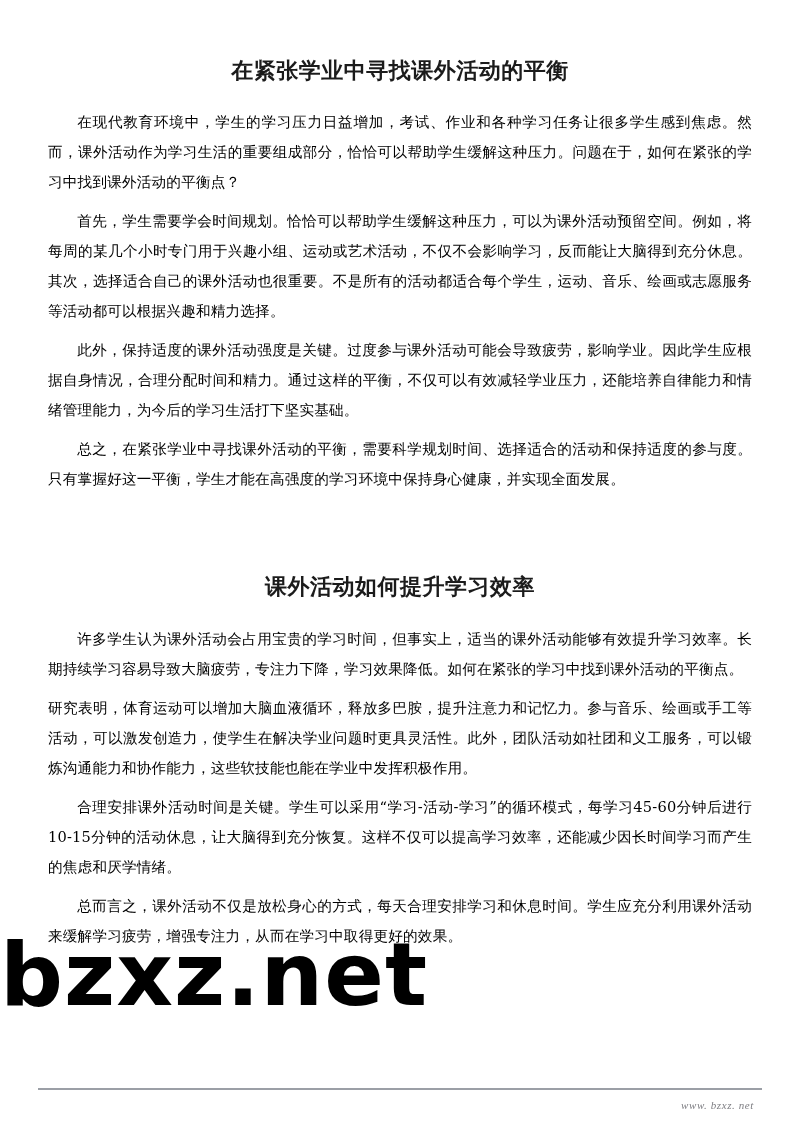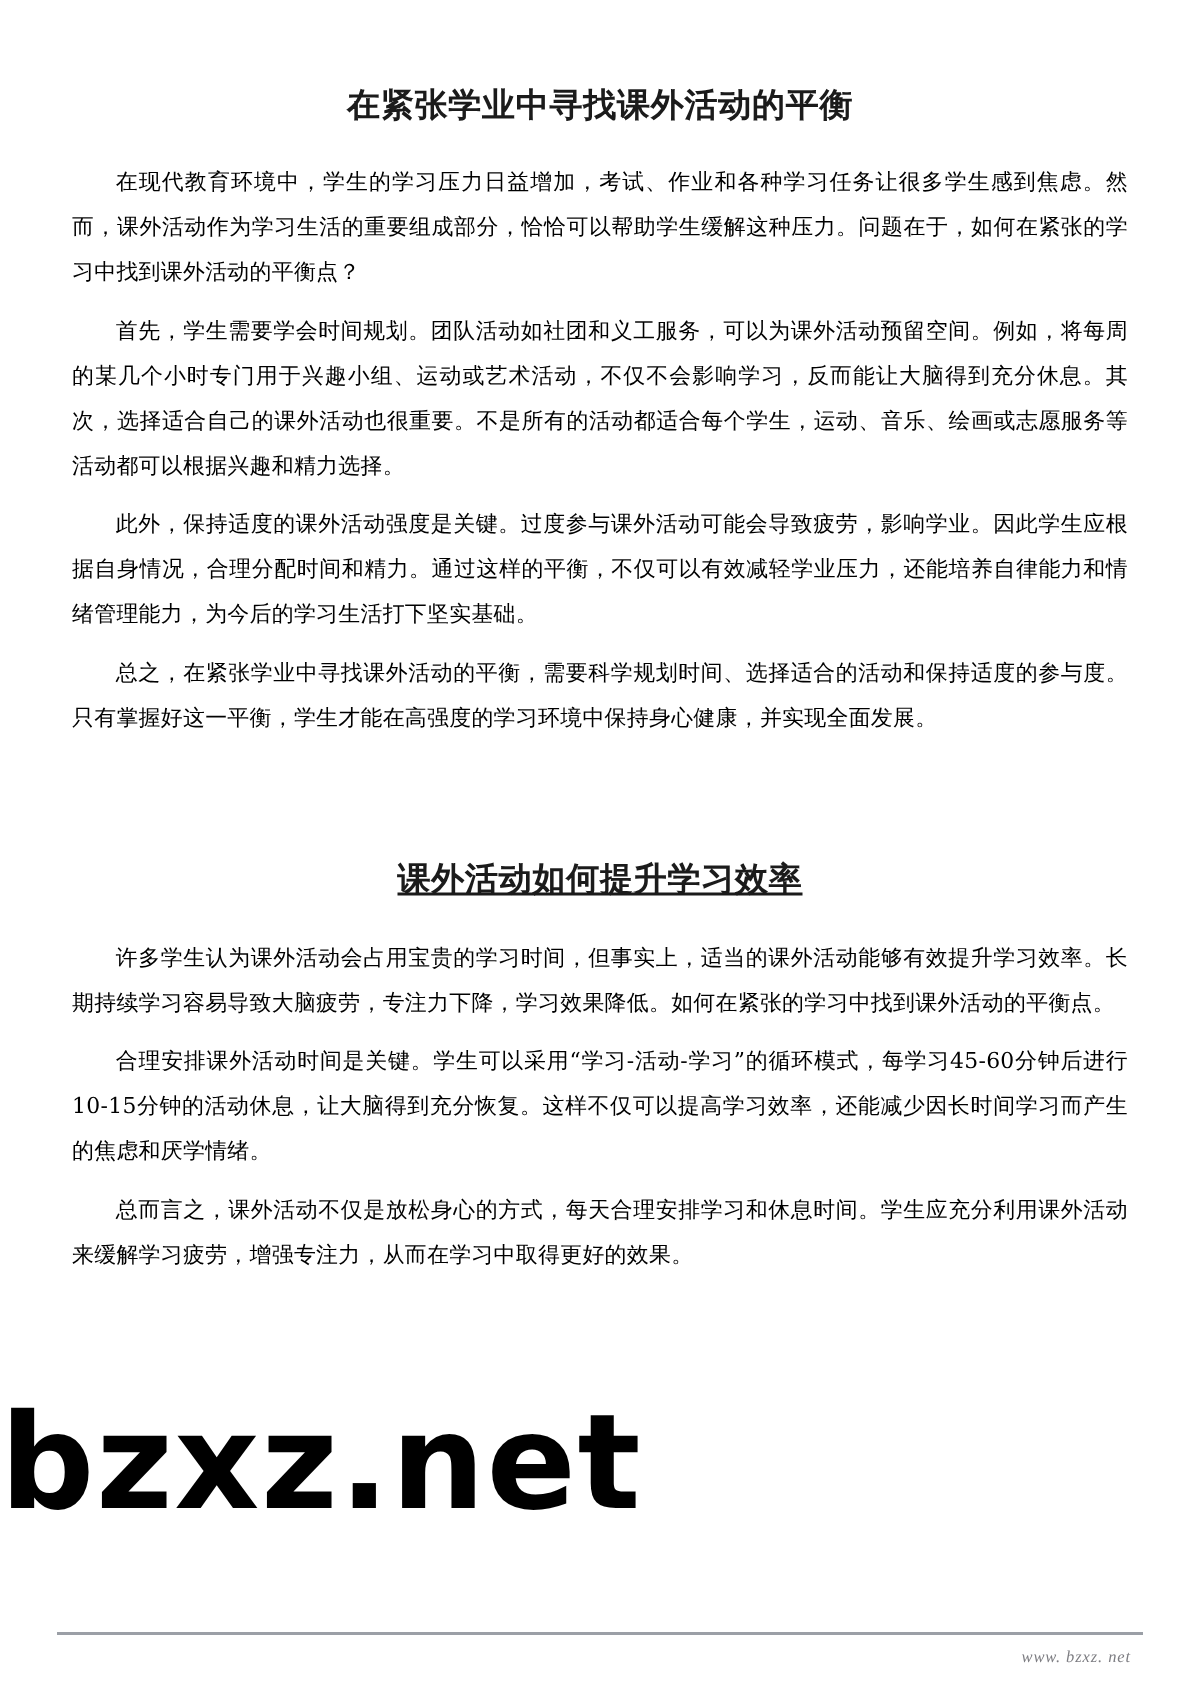--- a/index.html
+++ b/index.html
@@ -48,21 +48,21 @@
   .article-title {
     text-align: center;
     font-size: 22px;
     font-weight: bold;
     color: #1b1b1b;
     letter-spacing: 0.5px;
     line-height: 1.3;
     margin: 0;
   }
   .article-1-title { padding-top: 56px; }
-  .article-2-title { padding-top: 78px; text-decoration: underline; }
+  .article-2-title { padding-top: 78px; }
 
   .para {
     font-size: 14.6px;
     color: #000000;
     line-height: 30px;
     text-align: justify;
     text-justify: inter-ideograph;
     margin: 0;
     letter-spacing: 0.2px;
   }
@@ -106,32 +106,33 @@
 
   <div class="watermark">bzxz.net</div>
 
   <div class="content">
 
     <div class="article article-1">
       <h1 class="article-title article-1-title">在紧张学业中寻找课外活动的平衡</h1>
 
       <p class="para indent first">在现代教育环境中，学生的学习压力日益增加，考试、作业和各种学习任务让很多学生感到焦虑。然而，课外活动作为学习生活的重要组成部分，恰恰可以帮助学生缓解这种压力。问题在于，如何在紧张的学习中找到课外活动的平衡点？</p>
 
-      <p class="para indent">首先，学生需要学会时间规划。团队活动如社团和义工服务，可以为课外活动预留空间。例如，将每周的某几个小时专门用于兴趣小组、运动或艺术活动，不仅不会影响学习，反而能让大脑得到充分休息。其次，选择适合自己的课外活动也很重要。不是所有的活动都适合每个学生，运动、音乐、绘画或志愿服务等活动都可以根据兴趣和精力选择。</p>
+      <p class="para indent">首先，学生需要学会时间规划。恰恰可以帮助学生缓解这种压力，可以为课外活动预留空间。例如，将每周的某几个小时专门用于兴趣小组、运动或艺术活动，不仅不会影响学习，反而能让大脑得到充分休息。其次，选择适合自己的课外活动也很重要。不是所有的活动都适合每个学生，运动、音乐、绘画或志愿服务等活动都可以根据兴趣和精力选择。</p>
 
       <p class="para indent">此外，保持适度的课外活动强度是关键。过度参与课外活动可能会导致疲劳，影响学业。因此学生应根据自身情况，合理分配时间和精力。通过这样的平衡，不仅可以有效减轻学业压力，还能培养自律能力和情绪管理能力，为今后的学习生活打下坚实基础。</p>
 
       <p class="para indent">总之，在紧张学业中寻找课外活动的平衡，需要科学规划时间、选择适合的活动和保持适度的参与度。只有掌握好这一平衡，学生才能在高强度的学习环境中保持身心健康，并实现全面发展。</p>
     </div>
 
     <div class="article article-2">
       <h1 class="article-title article-2-title">课外活动如何提升学习效率</h1>
 
       <p class="para indent first">许多学生认为课外活动会占用宝贵的学习时间，但事实上，适当的课外活动能够有效提升学习效率。长期持续学习容易导致大脑疲劳，专注力下降，学习效果降低。如何在紧张的学习中找到课外活动的平衡点。</p>
 
+      <p class="para">研究表明，体育运动可以增加大脑血液循环，释放多巴胺，提升注意力和记忆力。参与音乐、绘画或手工等活动，可以激发创造力，使学生在解决学业问题时更具灵活性。此外，团队活动如社团和义工服务，可以锻炼沟通能力和协作能力，这些软技能也能在学业中发挥积极作用。</p>
 
       <p class="para indent">合理安排课外活动时间是关键。学生可以采用“学习-活动-学习”的循环模式，每学习45-60分钟后进行10-15分钟的活动休息，让大脑得到充分恢复。这样不仅可以提高学习效率，还能减少因长时间学习而产生的焦虑和厌学情绪。</p>
 
       <p class="para indent">总而言之，课外活动不仅是放松身心的方式，每天合理安排学习和休息时间。学生应充分利用课外活动来缓解学习疲劳，增强专注力，从而在学习中取得更好的效果。</p>
     </div>
 
   </div>
 
   <div class="footer">
     <div class="footer-rule"></div>

